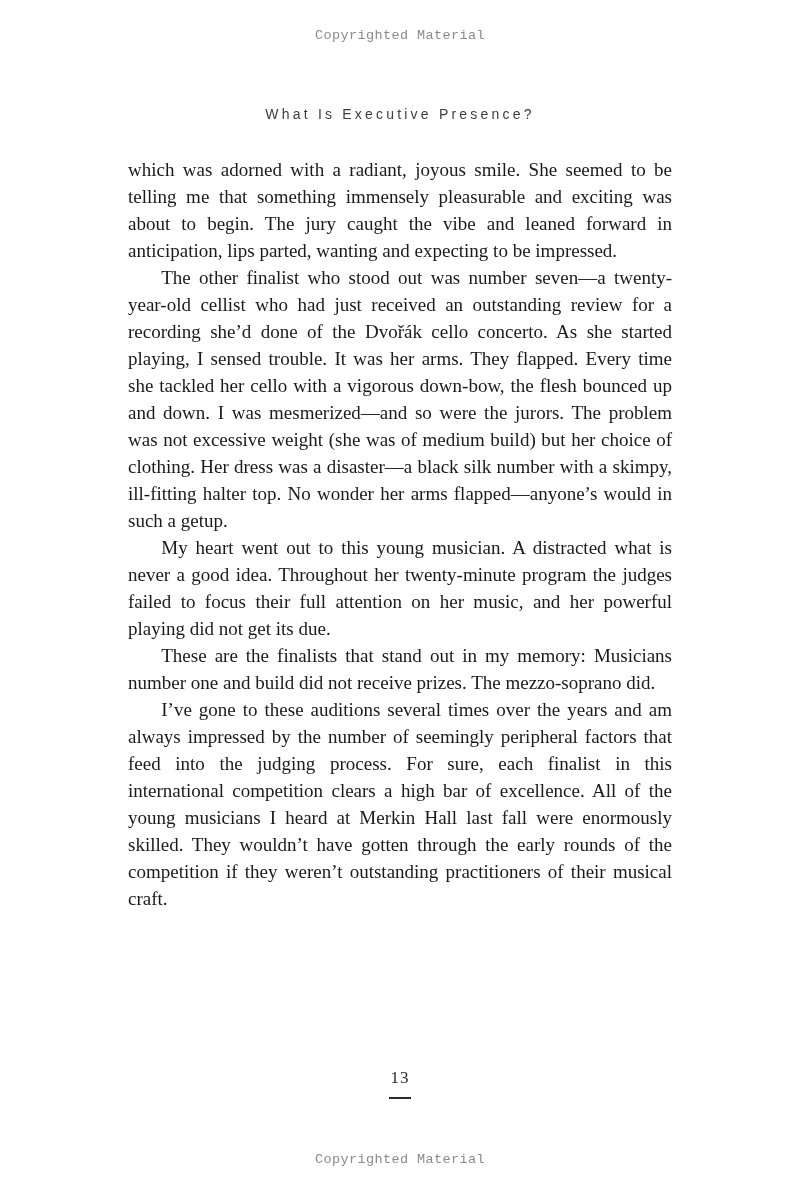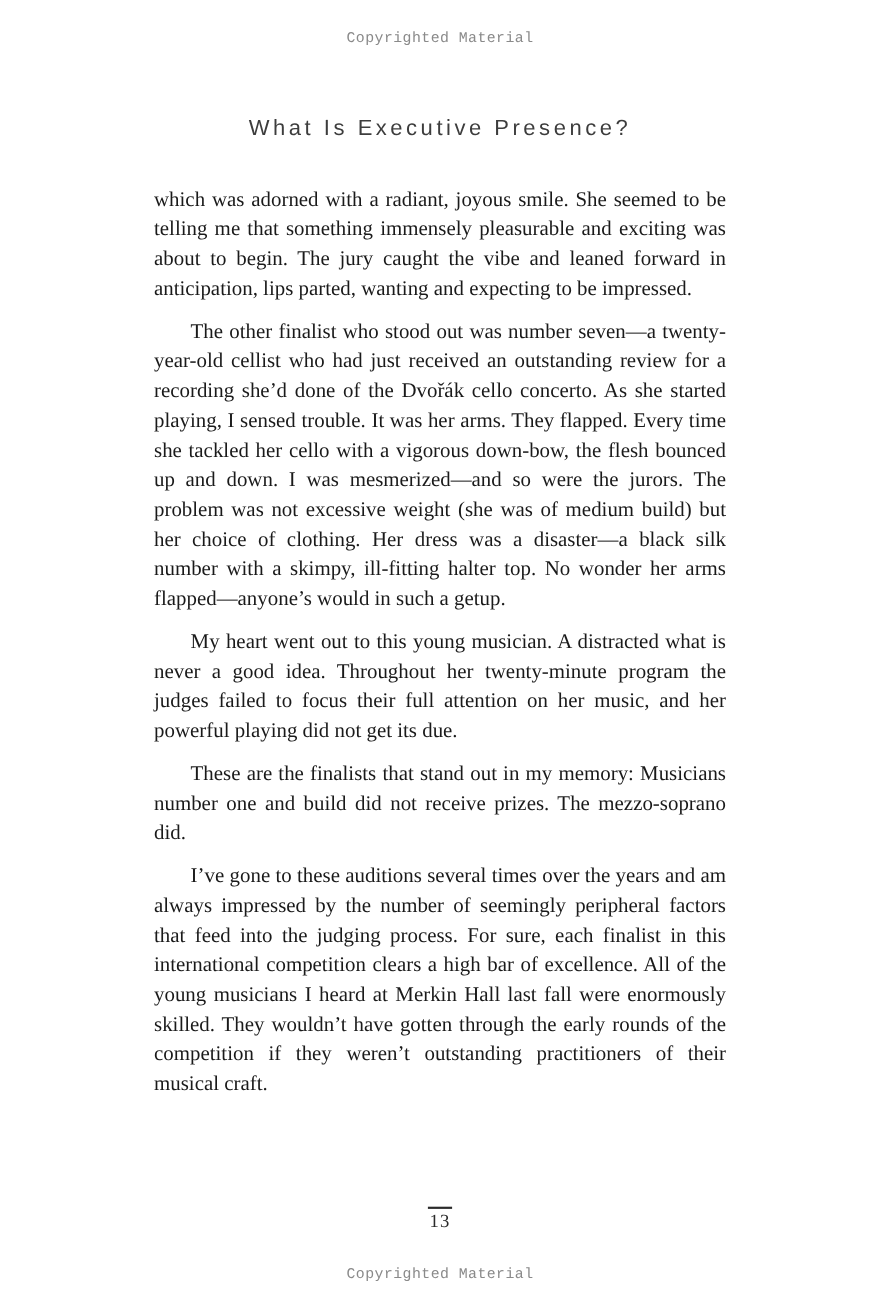--- a/index.html
+++ b/index.html
@@ -29,54 +29,53 @@
   .copyright.top { top: 28px; }
   .copyright.bottom { top: 1152px; }
   .chapter-header {
     position: absolute;
     top: 106px;
     left: 0;
     width: 100%;
     margin: 0;
     text-align: center;
     font-family: "Liberation Sans", sans-serif;
-    font-size: 20px;
+    font-size: 14px;
     font-weight: 500;
     letter-spacing: 3.2px;
     color: #3d3d3d;
   }
   .body-text {
     position: absolute;
     top: 156px;
     left: 128px;
     width: 544px;
     text-align: justify;
     font-size: 19px;
     line-height: 27px;
     color: #1a1a1a;
   }
   .body-text p {
-    margin: 12px;
+    margin: 0;
     padding: 0;
     text-indent: 1.75em;
   }
   .body-text p.first {
     text-indent: 0;
   }
   .page-number {
     position: absolute;
     top: 1068px;
     left: 0;
     width: 100%;
     text-align: center;
     font-family: "Liberation Serif", serif;
     font-size: 17px;
     letter-spacing: 1px;
     color: #2b2b2b;
-    margin-top: 32px;
   }
   .page-number-rule {
     position: absolute;
     top: 1097px;
     left: 50%;
     transform: translateX(-50%);
     width: 22px;
     height: 2px;
     background: #2b2b2b;
   }

